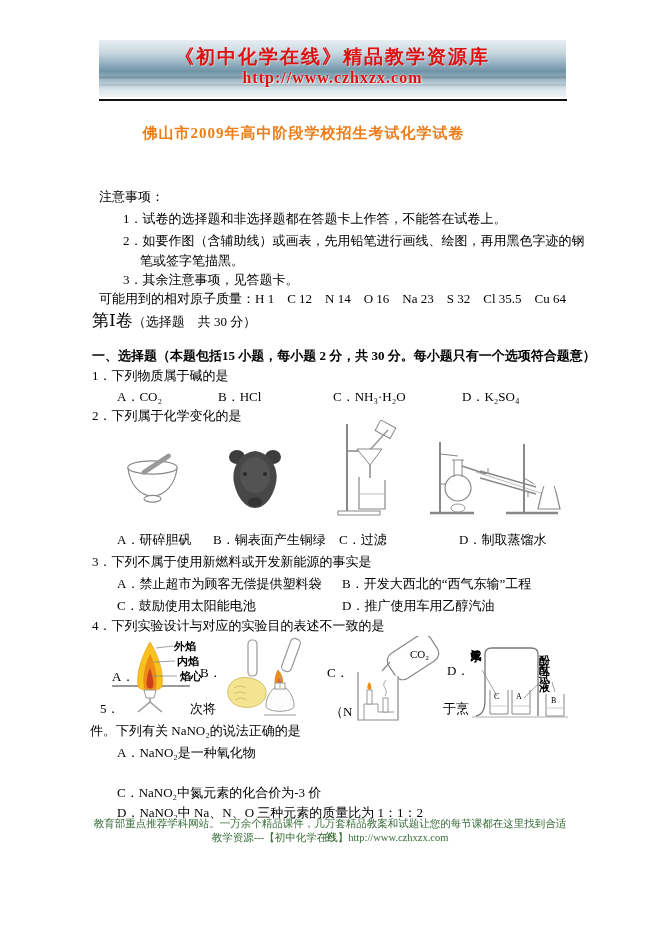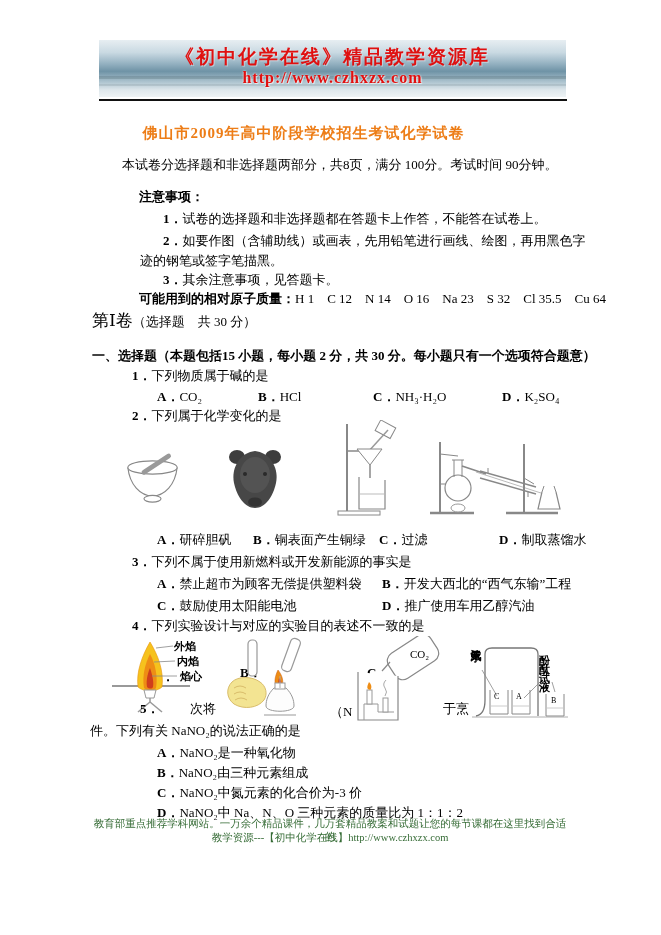--- a/index.html
+++ b/index.html
@@ -1,19 +1,19 @@
 <!DOCTYPE html>
 <html><head>
 <meta charset="utf-8">
 <style>
   html,body{margin:0;padding:0;background:#fff;}
   .page{position:relative;width:607px;height:935px;background:#fff;overflow:hidden;
         font-family:"Liberation Serif","DejaVu Serif",serif;color:#000;font-size:13px;}
   .abs{position:absolute;white-space:nowrap;}
-  .b{font-weight:bold;margin-left:40px;}
+  .b{font-weight:normal;}
   
   .banner{position:absolute;left:99px;top:40px;width:467px;height:57px;
     background:linear-gradient(180deg,#e7eef2 0%,#c9d9e2 22%,#93b0c0 42%,#6f93a6 55%,#a8c0cc 72%,#dfe8ec 88%,#eef3f5 100%);
     overflow:hidden;}
   .banner .streak{position:absolute;left:0;right:0;height:3px;background:rgba(40,60,70,.35);}
   .banner-title{position:absolute;left:0;right:0;top:4px;text-align:center;
     color:#e01010;font-weight:bold;font-size:19px;letter-spacing:2px;text-shadow:1px 1px 0 rgba(255,255,255,.4);}
   .banner-url{position:absolute;left:0;right:0;top:29px;text-align:center;
     color:#e01010;font-weight:bold;font-size:16px;letter-spacing:1px;text-shadow:0 0 2px #fff,1px 1px 0 rgba(255,255,255,.5);}
   .rule{position:absolute;left:99px;top:99px;width:468px;height:2px;background:#111;}
@@ -37,21 +37,20 @@
   <div class="banner">
     <div class="streak" style="top:36px;opacity:.5"></div>
     <div class="streak" style="top:44px;height:2px;opacity:.3"></div>
     <div class="banner-title">《初中化学在线》精品教学资源库</div>
     <div class="banner-url">http://www.czhxzx.com</div>
   </div>
   <div class="rule"></div>
 
   <div class="title">佛山市2009年高中阶段学校招生考试化学试卷</div>
 
-  <div class="abs" style="left:122px;top:156px;">本试卷分选择题和非选择题两部分，共8页，满分 100分。考试时间 90分钟。</div>
 
   <div class="abs b" style="left:99px;top:188px;">注意事项：</div>
   <div class="abs" style="left:123px;top:210px;">
     <span class="b">1．</span><span>试卷的选择题和非选择题都在答题卡上作答，不能答在试卷上。</span>
   </div>
   <div class="abs hang" style="left:123px;top:231px;width:447px;">
     <span class="b">2．</span><span>如要作图（含辅助线）或画表，先用铅笔进行画线、绘图，再用黑色字迹的钢笔或签字笔描黑。</span>
   </div>
   <div class="abs" style="left:123px;top:271px;">
     <span class="b">3．</span><span>其余注意事项，见答题卡。</span>
@@ -217,20 +216,19 @@
     <span class="abs" style="left:461px;top:60px;font-size:8px;">B</span>
 
     <span class="abs b" style="left:10px;top:64px;">5．</span>
     <span class="abs" style="left:100px;top:64px;">次将</span>
     <span class="abs" style="left:240px;top:67px;">（N</span>
     <span class="abs" style="left:353px;top:64px;">于烹</span>
   </div>
 
   <div class="abs" style="left:90px;top:722px;text-align:center;">件。下列有关 NaNO₂的说法正确的是</div>
   <div class="abs" style="left:117px;top:744px;"><span class="b">A．</span><span>NaNO₂是一种氧化物</span></div>
-  <div class="abs" style="left:117px;top:764px;"><span class="b">B．</span><span>NaNO₂由三种元素组成</span></div>
   <div class="abs" style="left:117px;top:784px;"><span class="b">C．</span><span>NaNO₂中氮元素的化合价为-3 价</span></div>
   <div class="abs" style="left:117px;top:804px;"><span class="b">D．</span><span>NaNO₂中 Na、N、O 三种元素的质量比为 1：1：2</span></div>
 
   <div class="abs footer" style="left:90px;top:817px;">教育部重点推荐学科网站。一万余个精品课件，几万套精品教案和试题让您的每节课都在这里找到合适的</div>
   <div class="abs footer" style="left:90px;top:831px;">教学资源---【初中化学在线】http://www.czhxzx.com</div>
 
 </div>
 
 </body></html>

